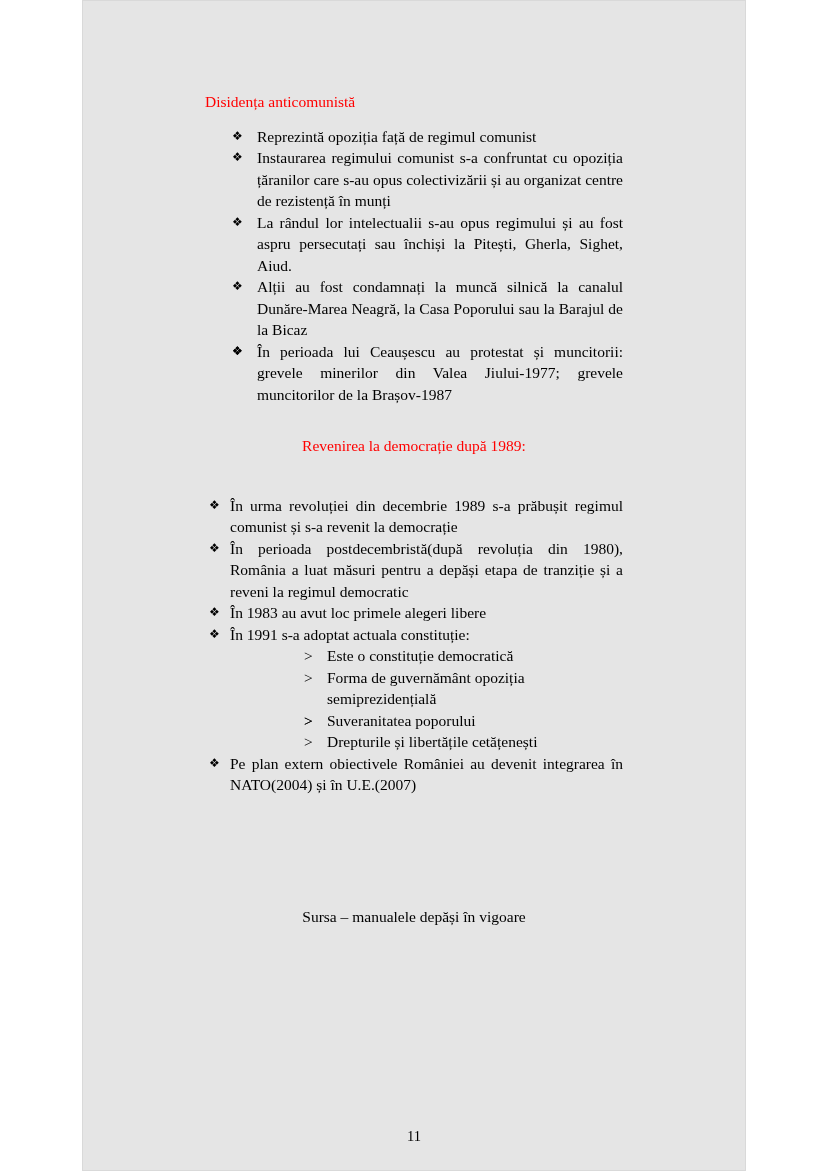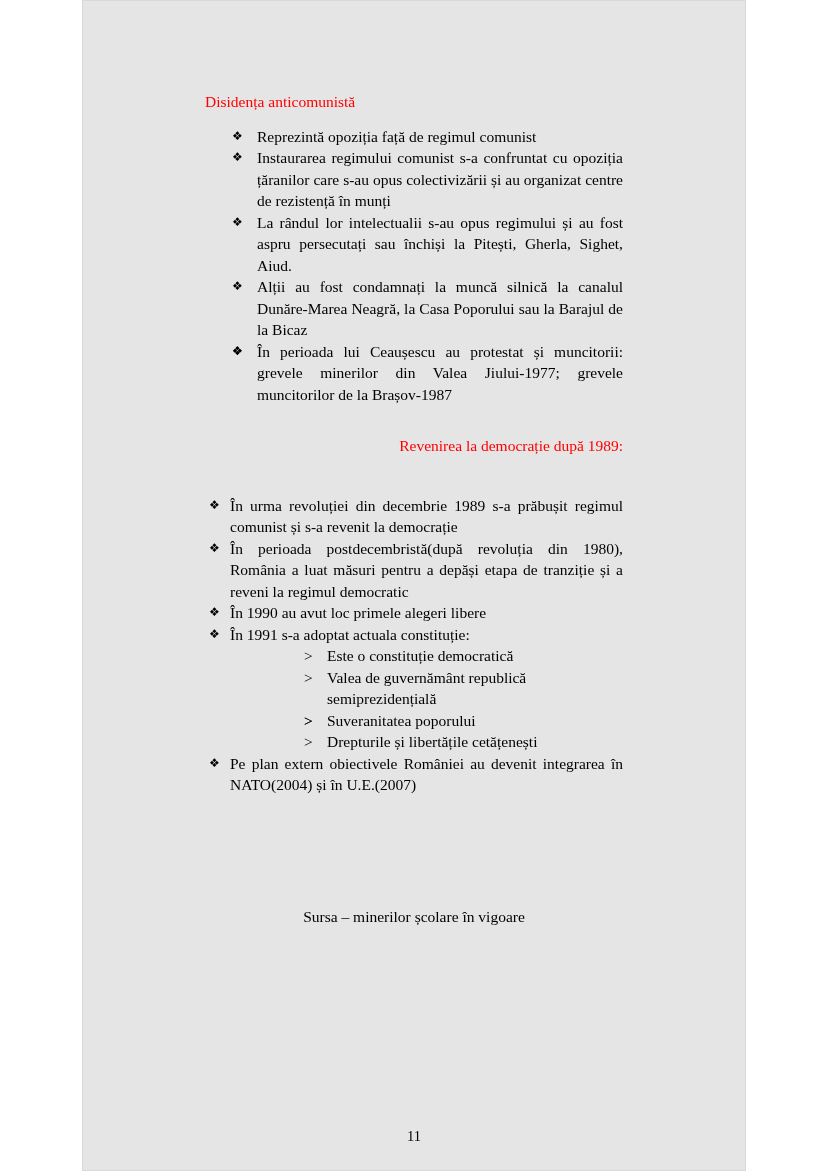--- a/index.html
+++ b/index.html
@@ -28,21 +28,21 @@
     color: var(--heading-color);
     font-weight: normal;
     font-size: 15.5px;
     line-height: 21.5px;
   }
   .title-left {
     text-align: left;
     margin-bottom: 13px;
   }
   .title-center {
-    text-align: right;
+    text-align: center;
     margin-top: 30px;
     margin-bottom: 38px;
   }
   ul { list-style: none; }
   li {
     position: relative;
     text-align: justify;
   }
   
   .list-indent-wide li { padding-left: 52px; }
@@ -114,36 +114,36 @@
       <li>
         <span class="marker marker-diamond">❖</span>
         <span>În urma revoluției din decembrie 1989 s-a prăbușit regimul comunist și s-a revenit la democrație</span>
       </li>
       <li>
         <span class="marker marker-diamond">❖</span>
         <span>În perioada postdecembristă(după revoluția din 1980), România a luat măsuri pentru a depăși etapa de tranziție și a reveni la regimul democratic</span>
       </li>
       <li>
         <span class="marker marker-diamond">❖</span>
-        <span>În 1990 au avut loc primele alegeri libere</span>
+        <span>În 1983 au avut loc primele alegeri libere</span>
       </li>
       <li>
         <span class="marker marker-diamond">❖</span>
         <span>În 1991 s-a adoptat actuala constituție:</span>
       </li>
     </ul>
 
     <ul class="list-sub">
       <li>
         <span class="marker marker-chevron">&gt;</span>
         <span>Este o constituție democratică</span>
       </li>
       <li>
         <span class="marker marker-chevron">&gt;</span>
-        <span>Valea de guvernământ republică semiprezidențială</span>
+        <span>Forma de guvernământ opoziția semiprezidențială</span>
       </li>
       <li>
         <span class="marker marker-chevron">&gt;</span>
       </li>
       <li>
         <span class="marker marker-chevron">&gt;</span>
         <span>Suveranitatea poporului</span>
       </li>
       <li>
         <span class="marker marker-chevron">&gt;</span>
@@ -151,18 +151,18 @@
       </li>
     </ul>
 
     <ul class="list-indent-narrow">
       <li>
         <span class="marker marker-diamond">❖</span>
         <span>Pe plan extern obiectivele României au devenit integrarea în NATO(2004) și în U.E.(2007)</span>
       </li>
     </ul>
 
-    <p class="source-line">Sursa – minerilor școlare în vigoare</p>
+    <p class="source-line">Sursa – manualele depăși în vigoare</p>
 
   </div>
 
   <div class="page-number">11</div>
 </div>
 
 </body></html>

